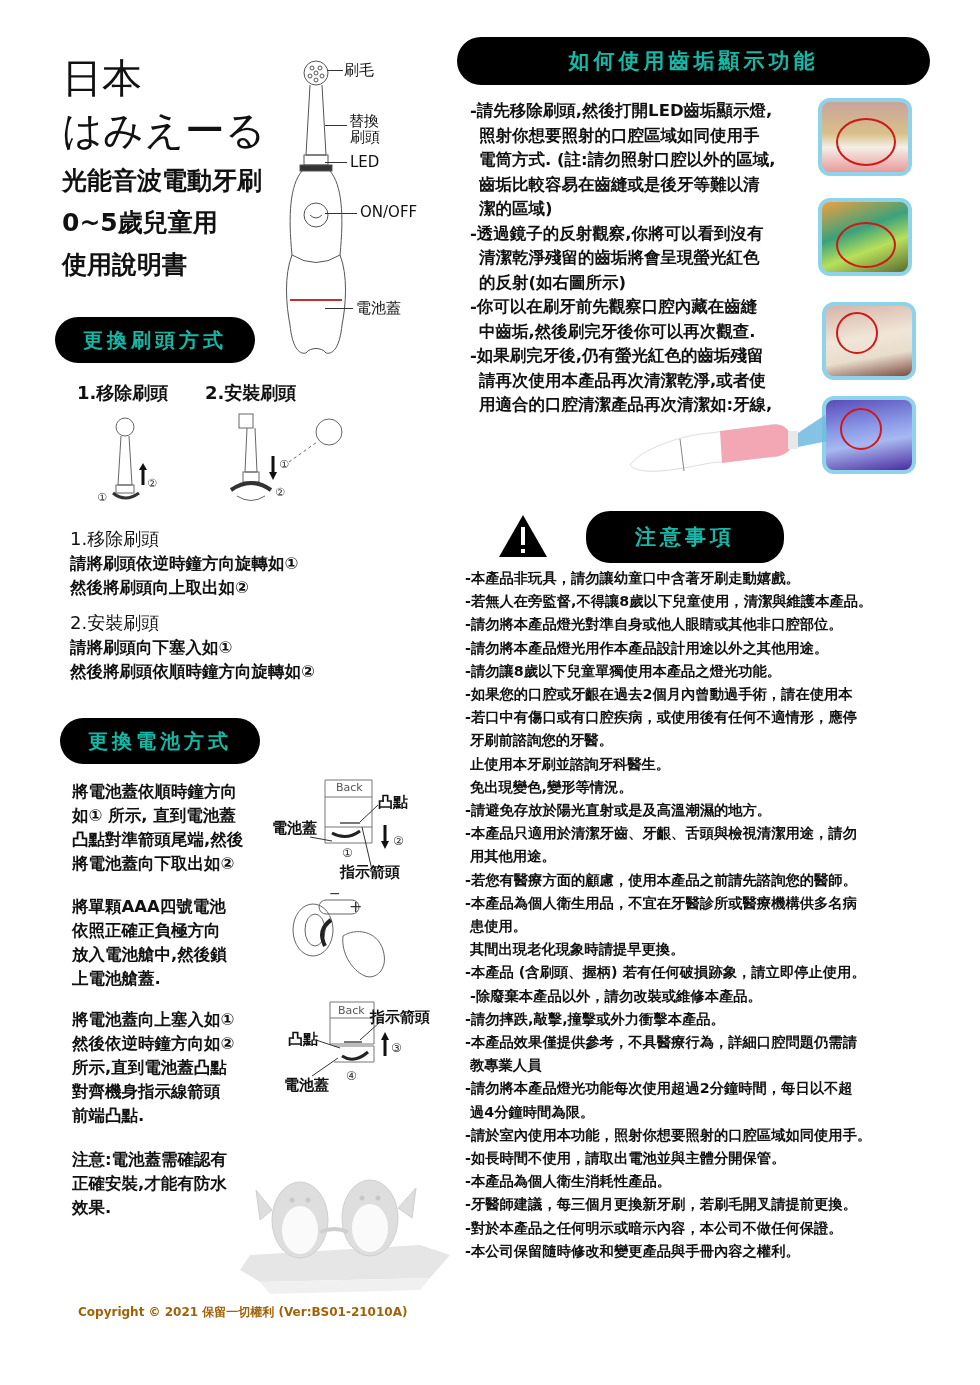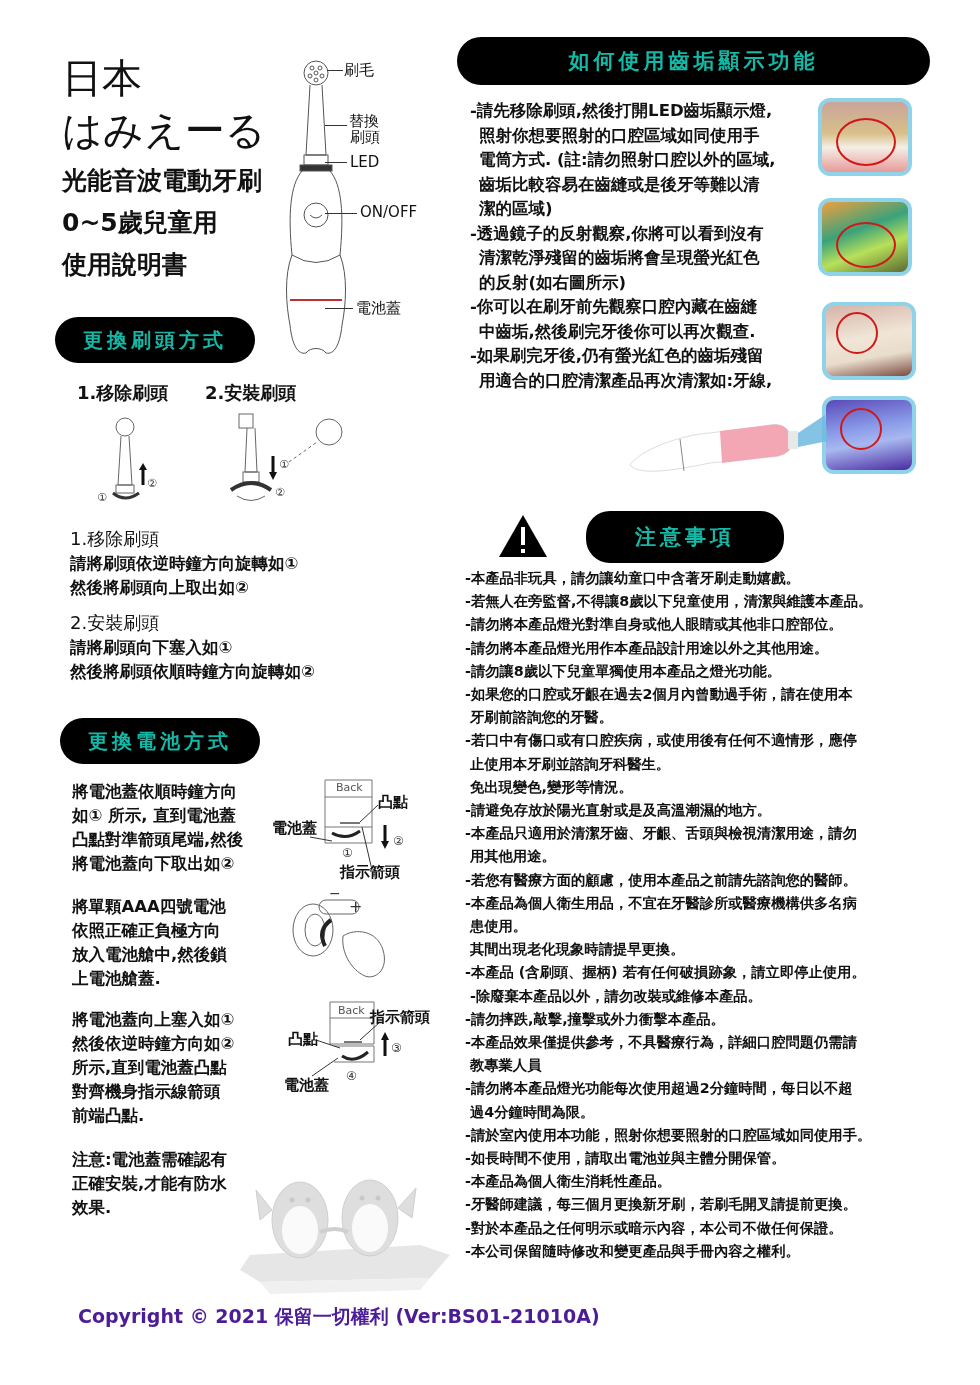--- a/index.html
+++ b/index.html
@@ -207,38 +207,39 @@
   </g>
   <g fill="#c8c8c8">
     <circle cx="72" cy="40" r="2.5"></circle>
       <circle cx="88" cy="40" r="2.5"></circle>
     <circle cx="142" cy="38" r="2.5"></circle>
       <circle cx="158" cy="38" r="2.5"></circle>
   </g>
   <path d="M100 72 Q115 66 128 72" fill="none" stroke="#cfcfcf" stroke-width="4"></path>
 </svg>
 
-<div class="abs" style="left:78px; top:1304px; font-size:19px; font-weight:bold; color:#4c1d95;">Copyright © 2021 保留一切權利 (Ver:BS01-21010A)</div>
+<div class="abs" style="left:78px; top:1304px; font-size:12px; font-weight:bold; color:#a16207;">Copyright © 2021 保留一切權利 (Ver:BS01-21010A)</div>
 
 <div class="pill" style="left:457px; top:37px; width:473px; height:48px; font-size:21px;">
   <span>如何使用齒垢顯示功能</span>
 </div>
 
 <div class="abs plaque-text" style="left:470px; top:99px; width:340px;">
   <p>-請先移除刷頭,然後打開LED齒垢顯示燈,</p>
   <p style="padding-left:9px;"> 照射你想要照射的口腔區域如同使用手</p>
   <p style="padding-left:9px;"> 電筒方式. (註:請勿照射口腔以外的區域,</p>
   <p style="padding-left:9px;"> 齒垢比較容易在齒縫或是後牙等難以清</p>
   <p style="padding-left:9px;"> 潔的區域)</p>
   <p>-透過鏡子的反射觀察,你將可以看到沒有</p>
   <p style="padding-left:9px;"> 清潔乾淨殘留的齒垢將會呈現螢光紅色</p>
   <p style="padding-left:9px;"> 的反射(如右圖所示)</p>
   <p>-你可以在刷牙前先觀察口腔內藏在齒縫</p>
   <p style="padding-left:9px;"> 中齒垢,然後刷完牙後你可以再次觀查.</p>
   <p>-如果刷完牙後,仍有螢光紅色的齒垢殘留</p>
+  <p style="padding-left:9px;"> 請再次使用本產品再次清潔乾淨,或者使</p>
   <p style="padding-left:9px;"> 用適合的口腔清潔產品再次清潔如:牙線,</p>
 </div>
 
 <div class="photo" style="left:818px; top:98px; background:linear-gradient(180deg,#c9a49a 0%,#d8c08a 45%,#f4efe6 65%,#e79a9a 100%);">
   <div class="ring" style="left:14px; top:16px; width:56px; height:44px;"></div>
 </div>
 <div class="photo" style="left:818px; top:198px; background:linear-gradient(160deg,#f0a040 0%,#3aa27a 40%,#b8e05a 65%,#5a6a30 100%);">
   <div class="ring" style="left:14px; top:20px; width:56px; height:42px;"></div>
 </div>
 <div class="photo" style="left:822px; top:302px; background:linear-gradient(170deg,#d6b4a8 0%,#f0e6d8 45%,#e8dccb 70%,#7a4a40 100%);">
@@ -265,22 +266,22 @@
   <span>注意事項</span>
 </div>
 
 <div class="abs notice" style="left:465px; top:567px; width:500px;">
   <p>-本產品非玩具，請勿讓幼童口中含著牙刷走動嬉戲。</p>
   <p>-若無人在旁監督,不得讓8歲以下兒童使用，清潔與維護本產品。</p>
   <p>-請勿將本產品燈光對準自身或他人眼睛或其他非口腔部位。</p>
   <p>-請勿將本產品燈光用作本產品設計用途以外之其他用途。</p>
   <p>-請勿讓8歲以下兒童單獨使用本產品之燈光功能。</p>
   <p>-如果您的口腔或牙齦在過去2個月內曾動過手術，請在使用本</p>
+  <p>-若口中有傷口或有口腔疾病，或使用後有任何不適情形，應停</p>
   <p> 牙刷前諮詢您的牙醫。</p>
-  <p>-若口中有傷口或有口腔疾病，或使用後有任何不適情形，應停</p>
   <p> 止使用本牙刷並諮詢牙科醫生。</p>
   <p> 免出現變色,變形等情況。</p>
   <p>-請避免存放於陽光直射或是及高溫潮濕的地方。</p>
   <p>-本產品只適用於清潔牙齒、牙齦、舌頭與檢視清潔用途，請勿</p>
   <p> 用其他用途。</p>
   <p>-若您有醫療方面的顧慮，使用本產品之前請先諮詢您的醫師。</p>
   <p>-本產品為個人衛生用品，不宜在牙醫診所或醫療機構供多名病</p>
   <p> 患使用。</p>
   <p> 其間出現老化現象時請提早更換。</p>
   <p>-本產品 (含刷頭、握柄) 若有任何破損跡象，請立即停止使用。</p>

